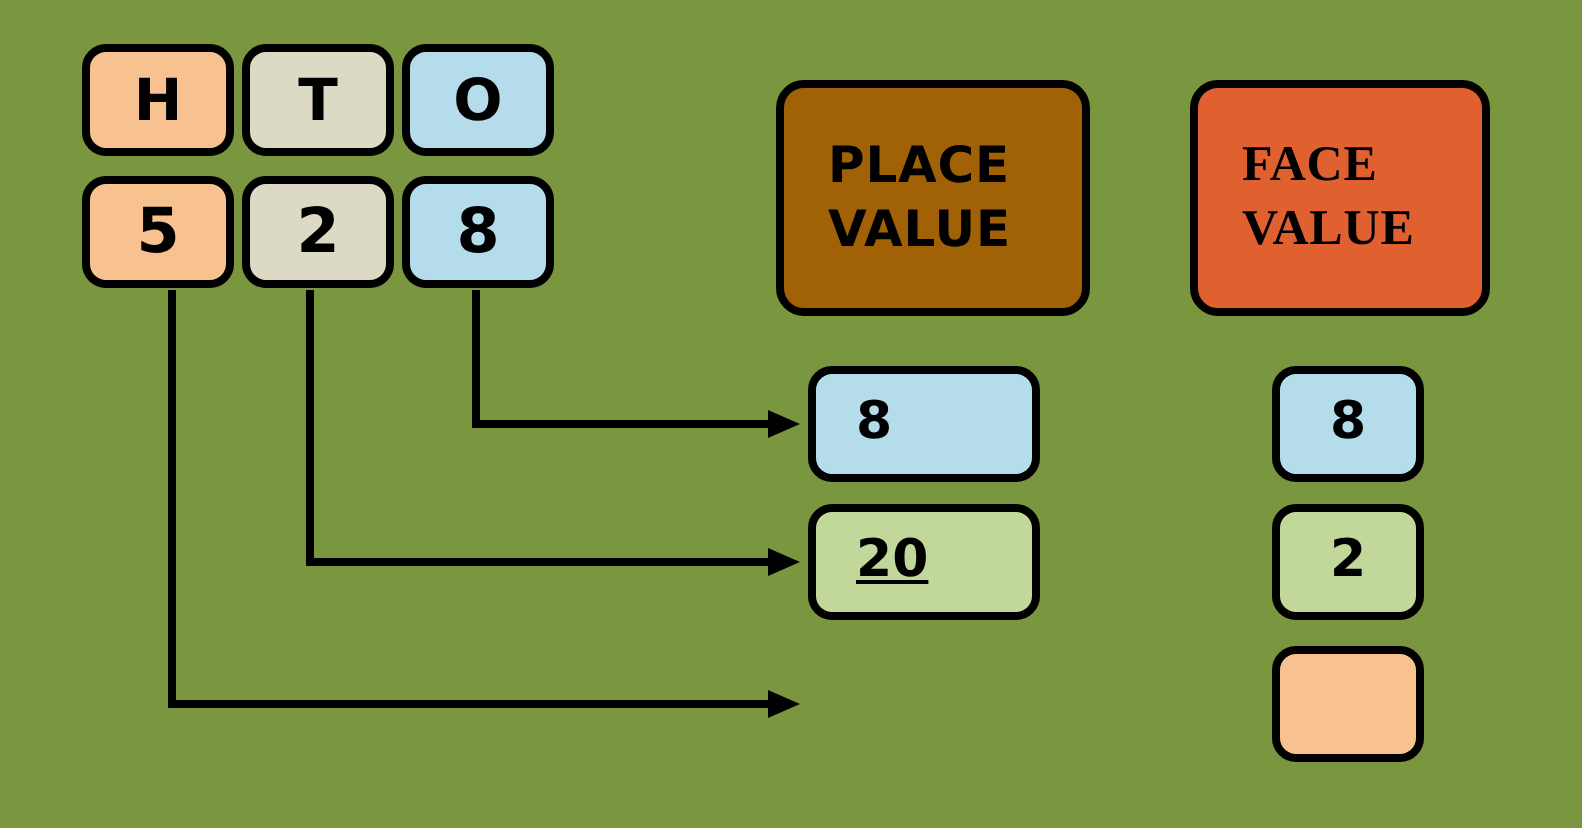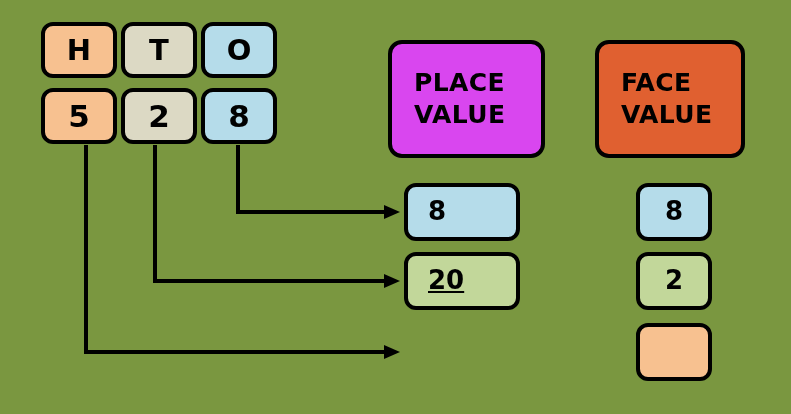--- a/index.html
+++ b/index.html
@@ -38,21 +38,21 @@
     justify-content: center;
     font-size: 30px;
   }
   .hto-letter { font-size: 29px; }
   .hto-digit  { font-size: 31px; }
 
   .c-peach { background: #f7c190; }
   .c-tan   { background: #dcd9c4; }
   .c-blue  { background: #b5dcea; }
   .c-green { background: #c2d79a; }
-  .c-gold  { background: #d946ef; }
+  .c-gold  { background: #a16207; }
   .c-orange{ background: #e06030; }
 
   
   .banner {
     border-radius: 14px;
     flex-direction: column;
     align-items: flex-start;
     justify-content: center;
     font-size: 25px;
     letter-spacing: 0.4px;
@@ -127,21 +127,21 @@
   </div>
   <div class="card hto-cell hto-digit c-blue" style="left:201px; top:88px;">
     <span>8</span>
   </div>
 
   <div class="card banner c-gold" style="left:388px; top:40px; width:157px; height:118px;">
     <span class="l1">PLACE</span>
     <span class="l2">VALUE</span>
   </div>
 
-  <div class="card banner c-orange" style="left:595px; top:40px; width:150px; height:118px;">
+  <div class="card banner c-orange" style="left:595px; top:40px; width:150px; height:118px;font-family:Liberation Serif, serif;">
     <span class="l1">FACE</span>
     <span class="l2">VALUE</span>
   </div>
 
   <div class="card pv-box c-blue" style="top:183px;">
     <span>8</span>
   </div>
   <div class="card pv-box c-green" style="top:252px;text-decoration:underline;">
     <span>20</span>
   </div>

